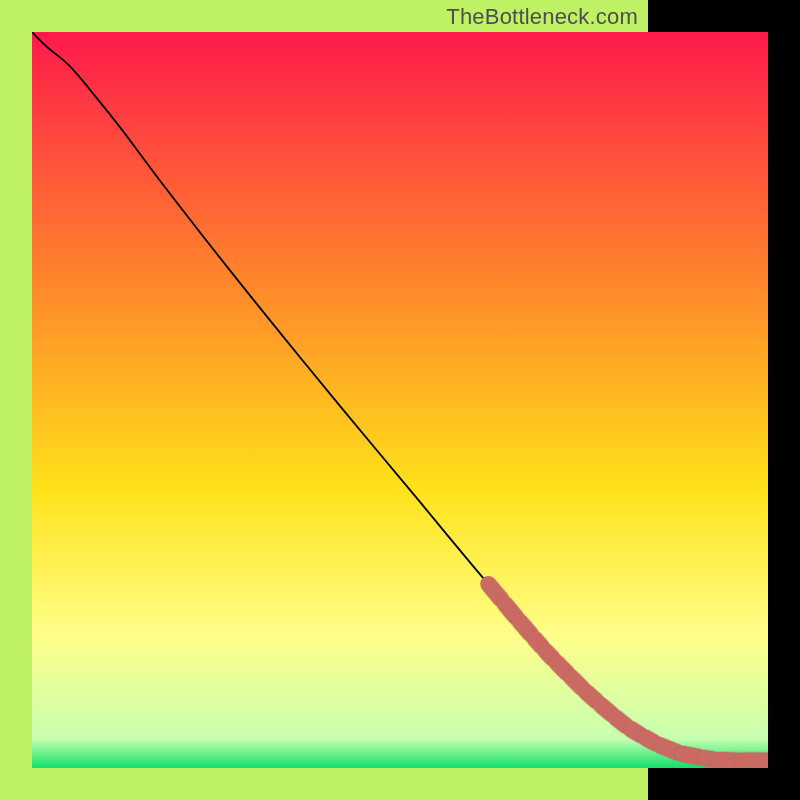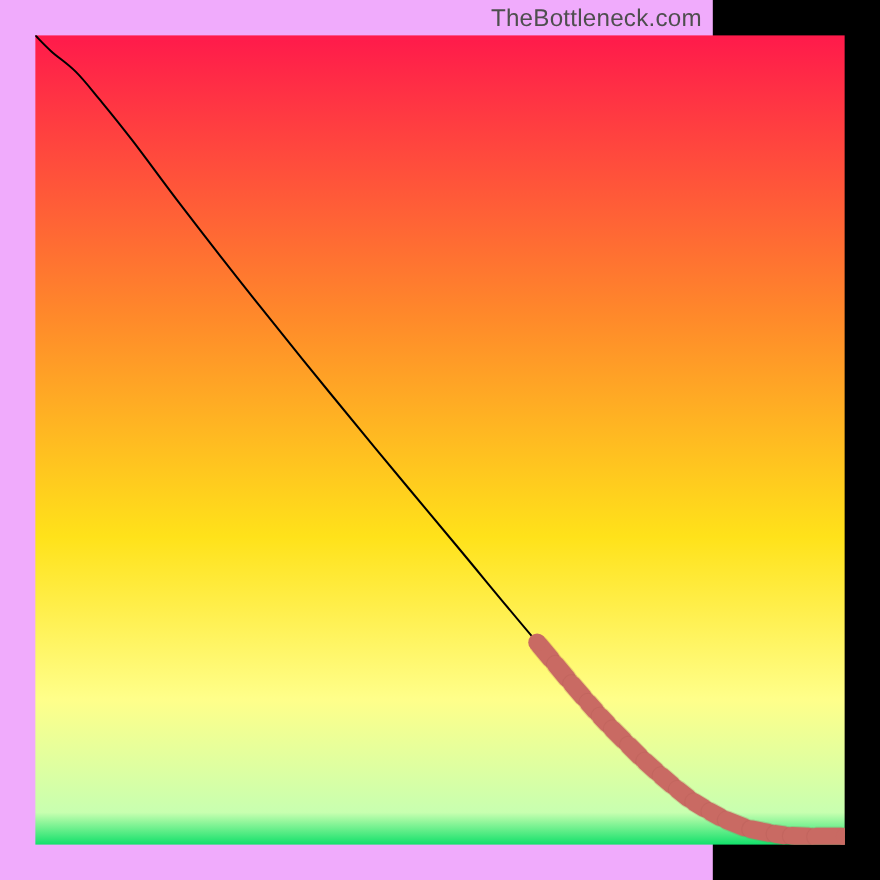--- a/index.html
+++ b/index.html
@@ -1,21 +1,21 @@
 <!DOCTYPE html>
 <html><head>
 <meta charset="utf-8">
 <style>
   * { margin: 0; padding: 0; box-sizing: border-box; }
   html, body { width: 800px; height: 800px; background: #000; overflow: hidden; }
   .stage {
     position: relative;
     width: 648px;
     height: 800px;
-    background: #f0abfc;
+    background: #bef264;
   }
   .watermark {
     position: absolute;
     top: 4px;
     right: 10px;
     font-family: Arial, Helvetica, sans-serif;
     font-size: 22px;
     font-weight: 500;
     color: #4e4e4e;
     letter-spacing: 0.2px;

